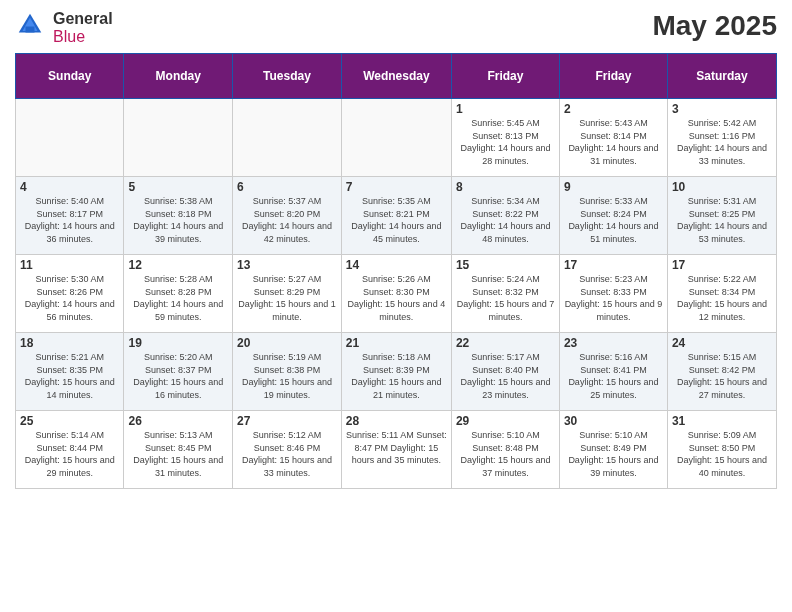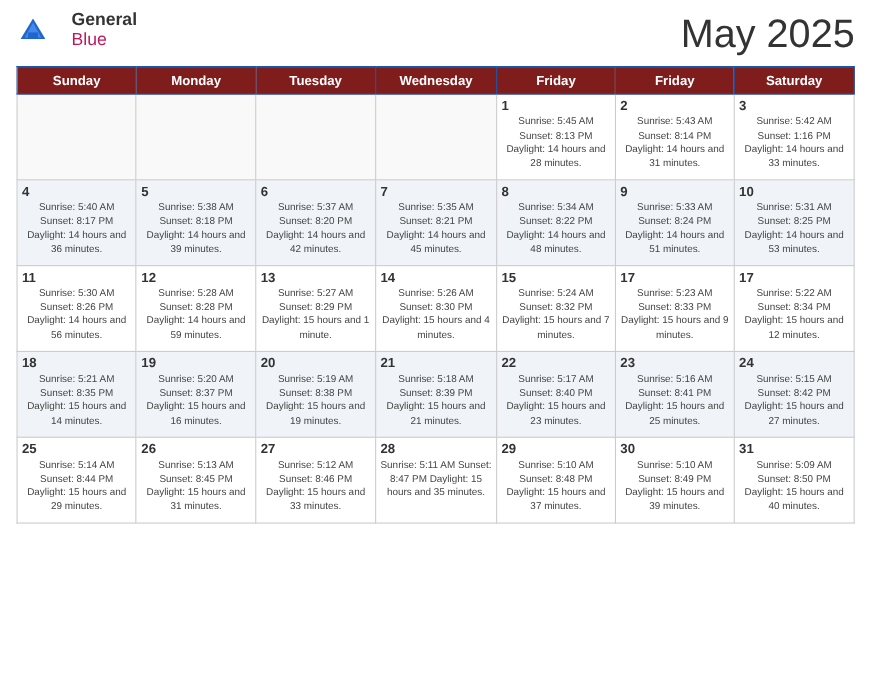--- a/index.html
+++ b/index.html
@@ -16,22 +16,22 @@
       padding: 10px 15px;
     }
     .header {
       display: flex;
       justify-content: space-between;
       align-items: flex-start;
       margin-bottom: 8px;
     }
     .logo {
       display: flex;
-      align-items: center;
-      gap: 20px;
+      align-items: flex-start;
+      gap: 8px;
     }
     .logo-text {
       display: flex;
       flex-direction: column;
       line-height: 1.1;
     }
     .logo-general {
       font-size: 16px;
       font-weight: bold;
       color: #333;
@@ -42,40 +42,40 @@
       color: #be185d;
     }
     .logo-icon {
       width: 30px;
       height: 30px;
     }
     .title-block {
       text-align: right;
     }
     .title-month {
-      font-size: 36px;
-      font-weight: normal;
+      font-size: 28px;
+      font-weight: bold;
       color: #333;
       text-align: right;
     }
     .title-location {
       font-size: 14px;
       color: #555;
     }
     .calendar {
       width: 100%;
       border-collapse: collapse;
       border: 1px solid #ccc;
     }
     .calendar th {
-      background-color: #7f1d1d;
+      background-color: #701a75;
       color: #fff;
       text-align: center;
       font-size: 12px;
-      padding: 5px 3px;
+      padding: 15px 3px;
       border: 1px solid #1a55aa;
       font-weight: bold;
     }
     .calendar td {
       border: 1px solid #ccc;
       vertical-align: top;
       padding: 3px 4px;
       width: 113px;
       height: 78px;
       font-size: 9.5px;

